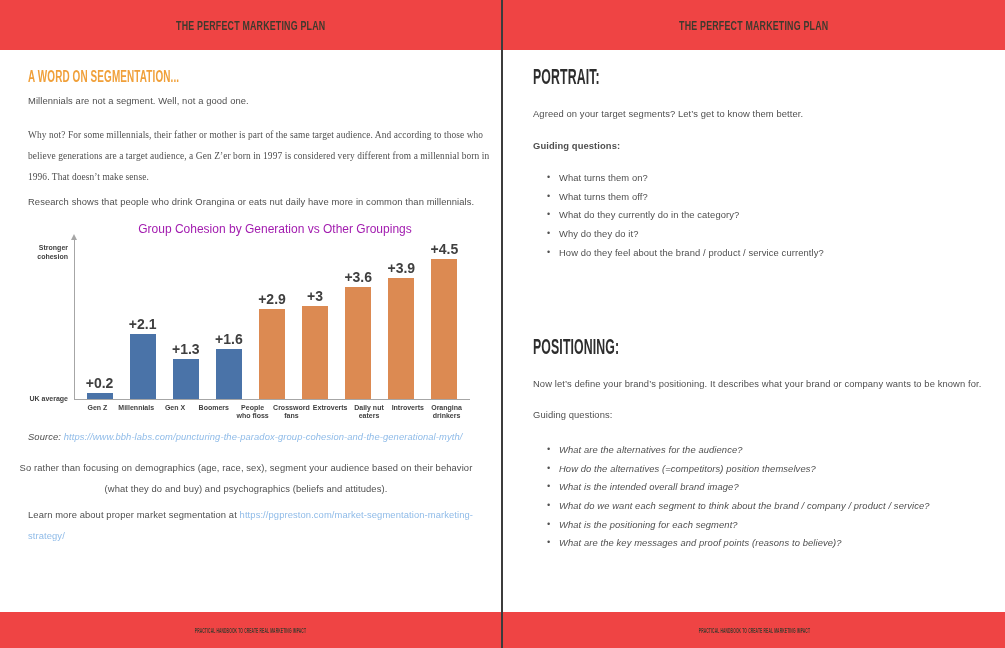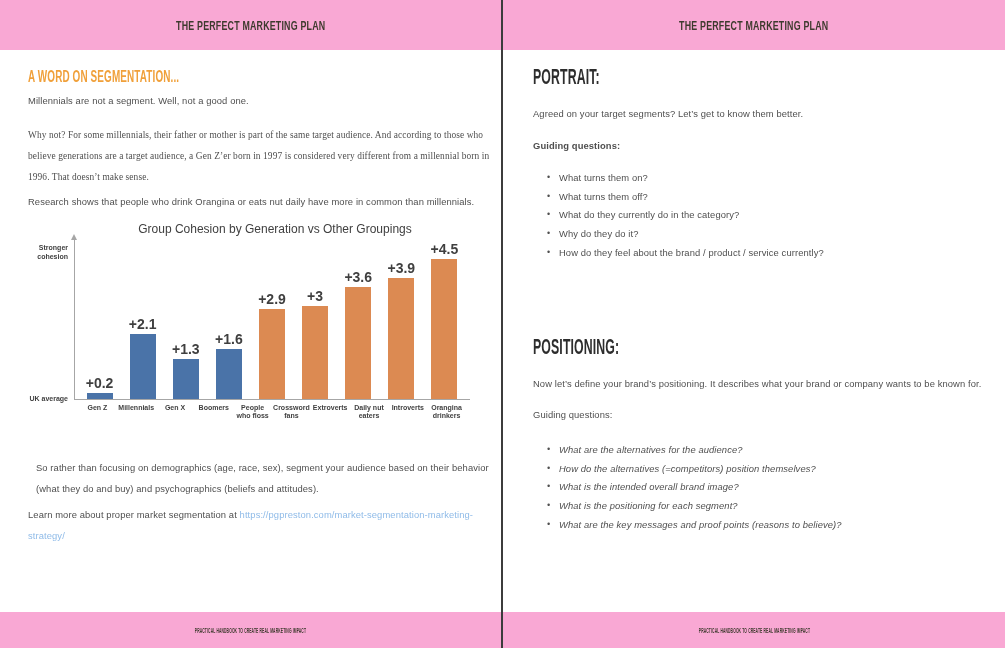--- a/index.html
+++ b/index.html
@@ -4,38 +4,38 @@
 <style>
   * { margin:0; padding:0; box-sizing:border-box; }
   html,body { background:#ffffff; }
   body { font-family:"Liberation Sans", sans-serif; }
   .spread { position:relative; width:1005px; height:648px; background:#ffffff; overflow:hidden; }
   .page { position:absolute; top:0; height:648px; background:#ffffff; }
   .page-left { left:0; width:501px; }
   .page-right { left:503px; width:502px; }
   .divider { position:absolute; left:501px; top:0; width:2px; height:648px; background:#3c3c3c; z-index:9; }
 
-  .band { position:absolute; left:0; right:0; background:#f9a8d4; display:flex; align-items:center; justify-content:center; }
+  .band { position:absolute; left:0; right:0; background:#ef4444; display:flex; align-items:center; justify-content:center; }
   .band.header { top:0; height:50px; }
   .band.footer { bottom:0; height:36px; }
   .cond { display:inline-block; white-space:nowrap; font-weight:700; }
   .band-title { font-size:13px; letter-spacing:.3px; color:#3e3a2e; transform:scaleX(.68); transform-origin:center; }
   .footer-title { font-size:8px; letter-spacing:.3px; color:#3e3a2e; transform:scaleX(.42); transform-origin:center; }
 
   .blk { position:absolute; }
   .body-text { font-size:9.4px; line-height:21px; color:#4f4f4f; letter-spacing:.1px; }
   .orange-heading { font-size:16px; color:#f0a03a; transform:scaleX(.62); transform-origin:left center; letter-spacing:.2px; }
   .dark-heading { font-size:22px; color:#2d2d2d; transform:scaleX(.56); transform-origin:left center; letter-spacing:.2px; }
   .bold { font-weight:700; }
   a.doc-link { color:#8fbbe8; text-decoration:none; cursor:pointer; }
   .italic { font-style:italic; }
 
   
   .chart { position:absolute; left:24px; top:222px; width:446px; }
-  .chart-title { font-size:12px; color:#404040; text-align:center; padding-left:56px; line-height:14px; margin-bottom:8px; }
+  .chart-title { font-size:12px; color:#a21caf; text-align:center; padding-left:56px; line-height:14px; margin-bottom:8px; }
   .chart-body { display:flex; }
   .axis-col { width:50px; position:relative; height:156px; flex:none; }
   .y-top { position:absolute; top:0; right:6px; font-size:7px; font-weight:700; color:#3f3f3f; text-align:right; line-height:8.5px; }
   .y-bottom { position:absolute; bottom:-2px; right:6px; font-size:7px; font-weight:700; color:#3f3f3f; text-align:right; }
   .plot-col { flex:1; position:relative; }
   .axis-line { position:absolute; left:0; top:-4px; width:1px; height:160px; background:#a6a6a6; }
   .axis-arrow { position:absolute; left:-3px; top:-10px; width:0; height:0; border-left:3.5px solid transparent; border-right:3.5px solid transparent; border-bottom:6px solid #a6a6a6; }
   .bars-row { display:flex; align-items:flex-end; height:156px; border-bottom:1px solid #a6a6a6; padding:0 4px; }
   .bar-col { flex:1; display:flex; flex-direction:column; align-items:center; justify-content:flex-end; }
   .bar-value { font-size:14px; font-weight:700; color:#3f3f3f; margin-bottom:2px; white-space:nowrap; }
@@ -125,22 +125,25 @@
               <div class="bar-cat">Crossword fans</div>
               <div class="bar-cat">Extroverts</div>
               <div class="bar-cat">Daily nut eaters</div>
               <div class="bar-cat">Introverts</div>
               <div class="bar-cat">Orangina drinkers</div>
             </div>
         </div>
       </div>
     </div>
 
+    <p class="blk body-text italic" style="top:426px; left:28px; width:466px;">
+      <span>Source: </span><a class="doc-link">https://www.bbh-labs.com/puncturing-the-paradox-group-cohesion-and-the-generational-myth/</a>
+    </p>
 
-    <p class="blk body-text" style="top:457px; left:36px; width:462px;">So rather than focusing on demographics (age, race, sex), segment your audience based on their behavior (what they do and buy) and psychographics (beliefs and attitudes).</p>
+    <p class="blk body-text" style="top:457px; left:15px; width:462px;text-align:center;">So rather than focusing on demographics (age, race, sex), segment your audience based on their behavior (what they do and buy) and psychographics (beliefs and attitudes).</p>
 
     <p class="blk body-text" style="top:504px; left:28px; width:452px;">
       <span>Learn more about proper market segmentation at </span><a class="doc-link">https://pgpreston.com/market-segmentation-marketing-strategy/</a>
     </p>
 
     <div class="band footer">
       <span class="cond footer-title">PRACTICAL HANDBOOK TO CREATE REAL MARKETING IMPACT</span>
     </div>
   </div>
 
@@ -169,20 +172,21 @@
     <div class="blk" style="top:334px; left:30px; width:450px;">
       <div>
         <span class="cond dark-heading">POSITIONING:</span>
       </div>
       <p class="body-text" style="margin-top:13px;">Now let’s define your brand’s positioning. It describes what your brand or company wants to be known for.</p>
       <p class="body-text" style="margin-top:10px;">Guiding questions:</p>
       <ul class="q-list" style="margin-top:19px; margin-left:13px;font-style:italic;">
           <li>What are the alternatives for the audience?</li>
           <li>How do the alternatives (=competitors) position themselves?</li>
           <li>What is the intended overall brand image?</li>
+          <li>What do we want each segment to think about the brand / company / product / service?</li>
           <li>What is the positioning for each segment?</li>
           <li>What are the key messages and proof points (reasons to believe)?</li>
         </ul>
     </div>
 
     <div class="band footer">
       <span class="cond footer-title">PRACTICAL HANDBOOK TO CREATE REAL MARKETING IMPACT</span>
     </div>
   </div>
 

